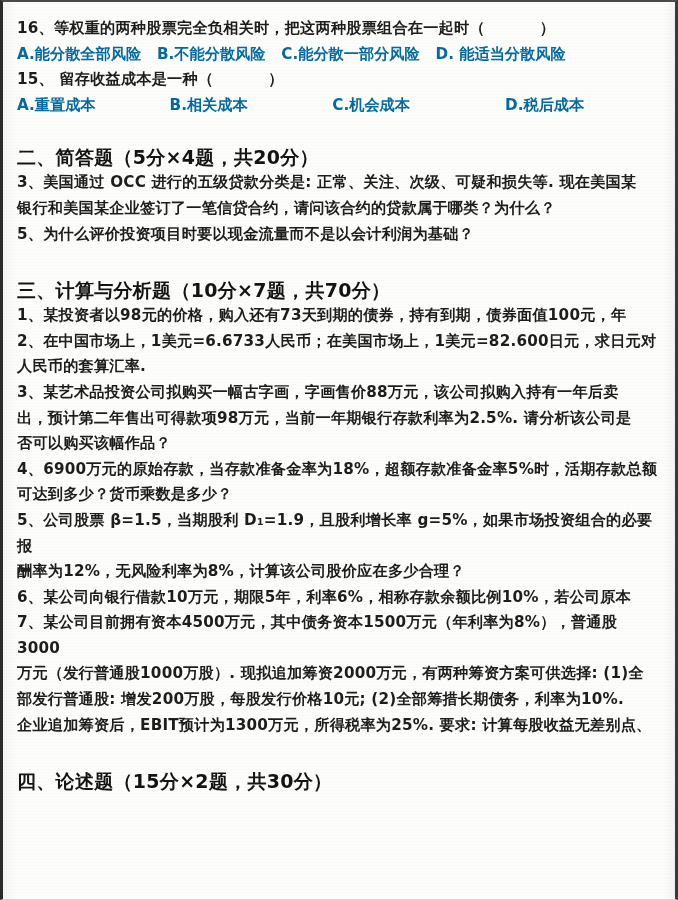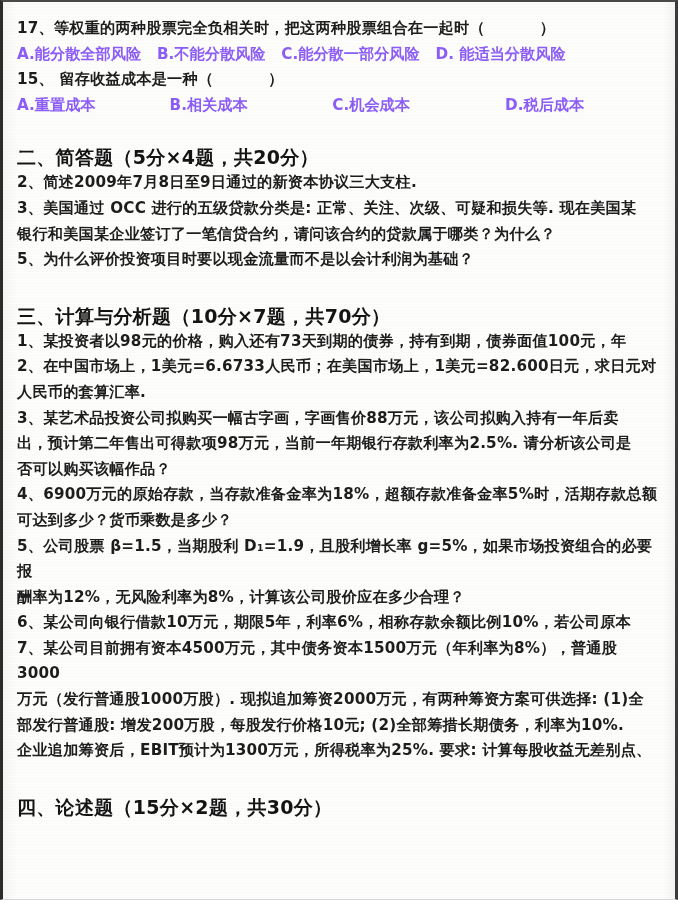--- a/index.html
+++ b/index.html
@@ -57,40 +57,39 @@
   .sec-head {
     font-size: 19px;
     line-height: 26px;
     color: #141414;
     font-weight: 700;
     letter-spacing: 0.3px;
   }
   .choice-row {
     font-size: 15.2px;
     line-height: 25.6px;
-    color: #8b5cf6;
+    color: #0369a1;
     font-weight: 600;
     white-space: pre;
   }
 </style>
 </head>
 <body>
 
 <div id="scan-page">
   <div class="doc-body">
 
-    <div class="line">17、等权重的两种股票完全负相关时，把这两种股票组合在一起时（          ）</div>
+    <div class="line">16、等权重的两种股票完全负相关时，把这两种股票组合在一起时（          ）</div>
     <div class="choice-row">A.能分散全部风险   B.不能分散风险   C.能分散一部分风险   D. 能适当分散风险</div>
     <div class="line">15、 留存收益成本是一种（          ）</div>
     <div class="choice-row">A.重置成本              B.相关成本                C.机会成本                  D.税后成本</div>
 
     <div class="spacer-md"></div>
 
     <div class="sec-head">二、简答题（5分×4题，共20分）</div>
-    <div class="line">2、简述2009年7月8日至9日通过的新资本协议三大支柱.</div>
     <div class="line">3、美国通过 OCC 进行的五级贷款分类是: 正常、关注、次级、可疑和损失等. 现在美国某</div>
     <div class="line cont">银行和美国某企业签订了一笔信贷合约，请问该合约的贷款属于哪类？为什么？</div>
     <div class="line">5、为什么评价投资项目时要以现金流量而不是以会计利润为基础？</div>
 
     <div class="spacer-lg"></div>
 
     <div class="sec-head">三、计算与分析题（10分×7题，共70分）</div>
     <div class="line">1、某投资者以98元的价格，购入还有73天到期的债券，持有到期，债券面值100元，年</div>
     <div class="line">2、在中国市场上，1美元=6.6733人民币；在美国市场上，1美元=82.600日元，求日元对</div>
     <div class="line cont">人民币的套算汇率.</div>

